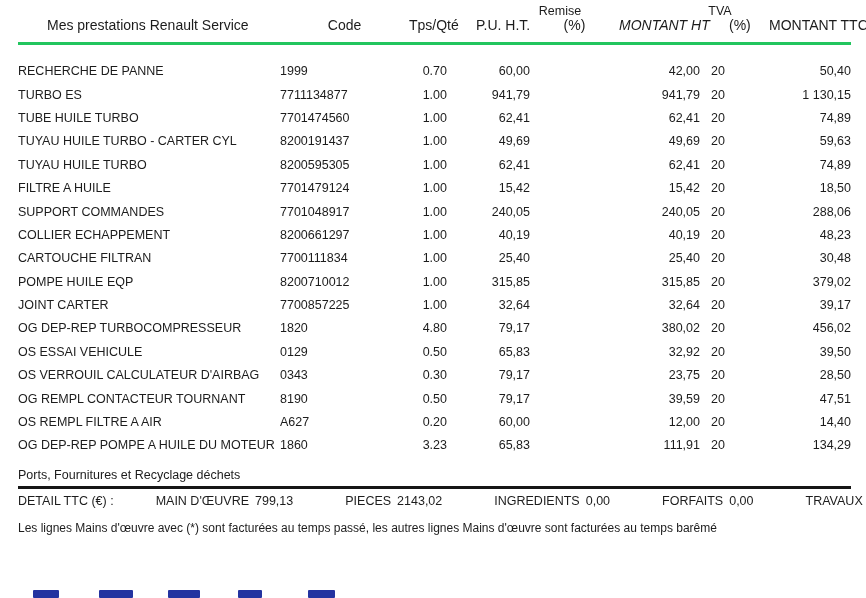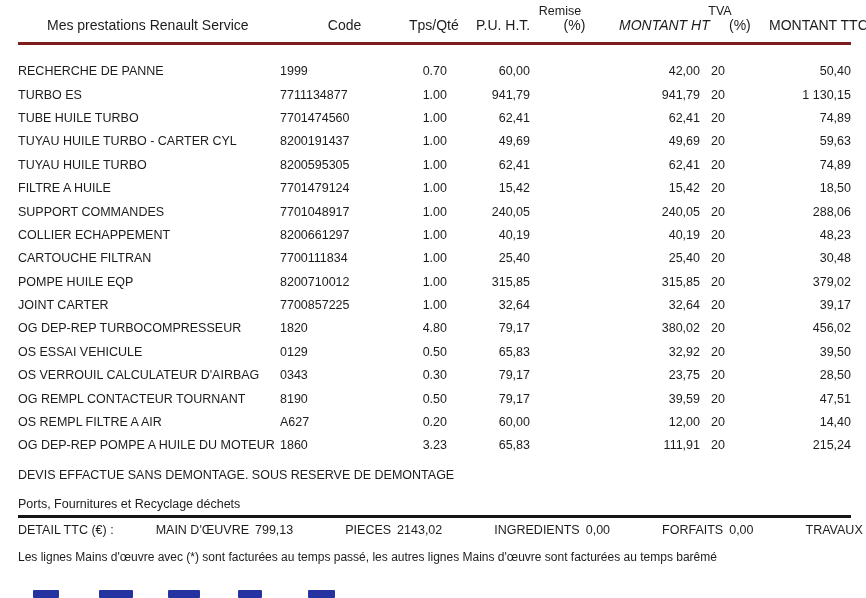--- a/index.html
+++ b/index.html
@@ -25,21 +25,21 @@
   col.c-puht   { width:83px;  }
   col.c-remise { width:60px;  }
   col.c-ht     { width:110px; }
   col.c-tva    { width:40px;  }
   col.c-ttc    { width:111px; }
 
   thead th {
     font-weight:normal;
     vertical-align:bottom;
     padding:4px 0 9px 0;
-    border-bottom:3px solid #7f1d1d;
+    border-bottom:3px solid #22c55e;
     white-space:nowrap;
   }
   thead th .h1 { display:block; font-size:12.5px; line-height:14px; min-height:0; }
   thead th .h2 { display:block; font-size:14px; line-height:15px;margin-left:29px; }
 
   tbody::before { content:""; display:table-row; height:16px; }
   tbody td {
     height:23.4px;
     padding:0;
     white-space:nowrap;
@@ -278,24 +278,21 @@
           <td class="col-ttc">14,40</td>
         </tr>
         <tr>
           <td class="col-label">OG DEP-REP POMPE A HUILE DU MOTEUR</td>
           <td class="col-code">1860</td>
           <td class="col-qty">3.23</td>
           <td class="col-puht">65,83</td>
           <td class="col-remise"></td>
           <td class="col-ht">111,91</td>
           <td class="col-tva">20</td>
-          <td class="col-ttc">215,24</td>
-        </tr>
-        <tr class="note-row">
-          <td colspan="8" class="col-label">DEVIS EFFACTUE SANS DEMONTAGE. SOUS RESERVE DE DEMONTAGE</td>
+          <td class="col-ttc">134,29</td>
         </tr>
         <tr class="note-row">
           <td colspan="8" class="col-label">Ports, Fournitures et Recyclage déchets</td>
         </tr>
       </tbody>
   </table>
 
   <div class="footer">
     <div class="detail-line">
       <span class="dl-label">DETAIL TTC (€) :</span><span><span class="dl-item"><span class="k">MAIN D'ŒUVRE</span><span class="v">799,13</span></span><span class="dl-item"><span class="k">PIECES</span><span class="v">2143,02</span></span><span class="dl-item"><span class="k">INGREDIENTS</span><span class="v">0,00</span></span><span class="dl-item"><span class="k">FORFAITS</span><span class="v">0,00</span></span><span class="dl-item"><span class="k">TRAVAUX EXTERIEURS</span><span class="v">0,00</span></span></span>

